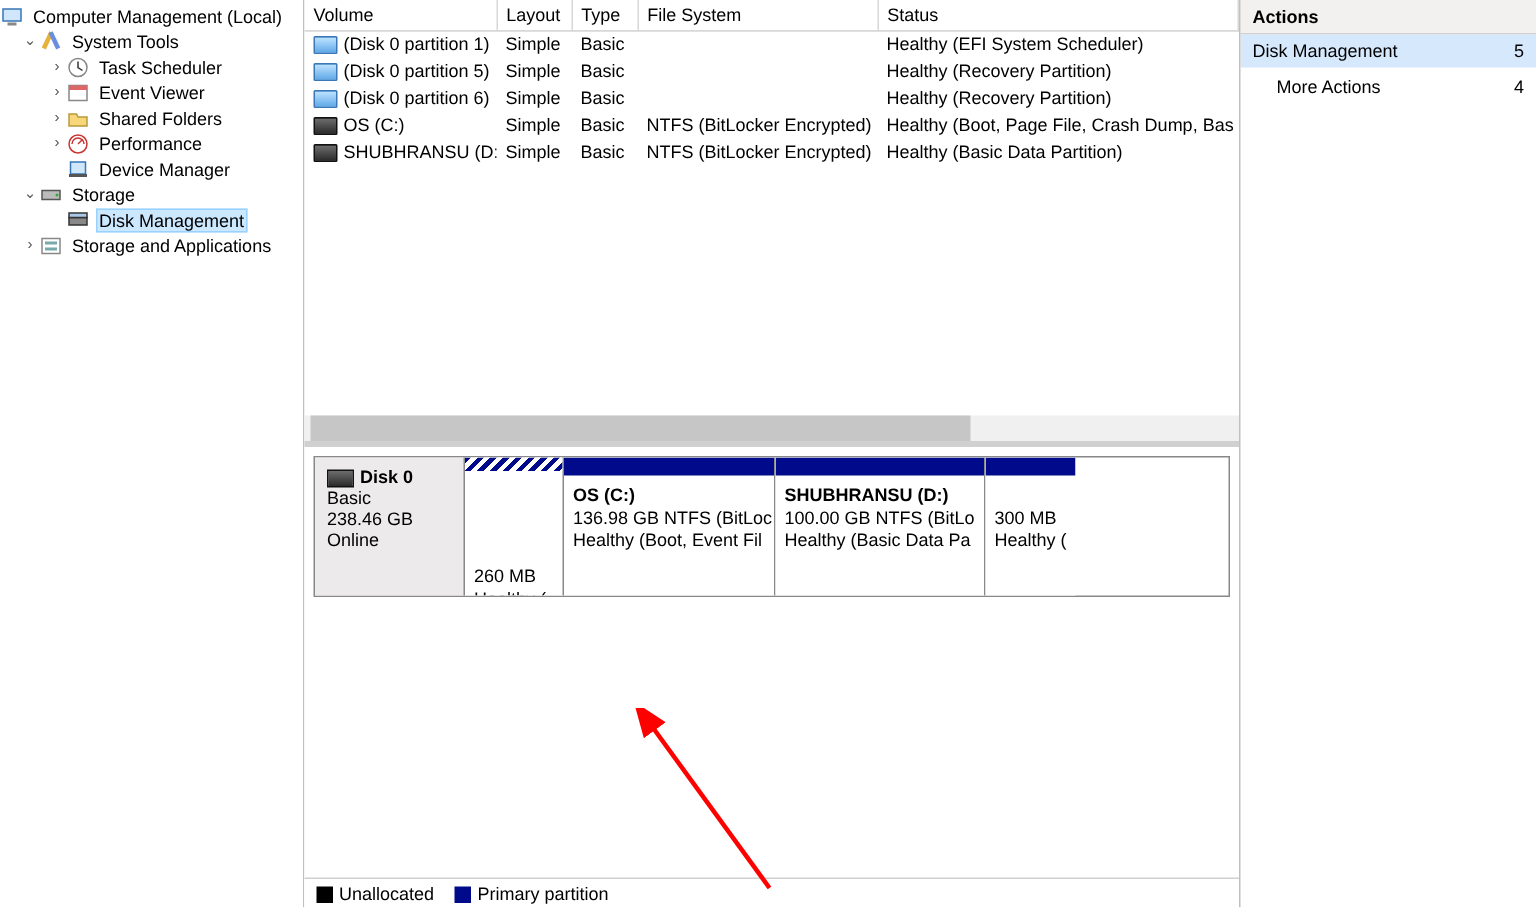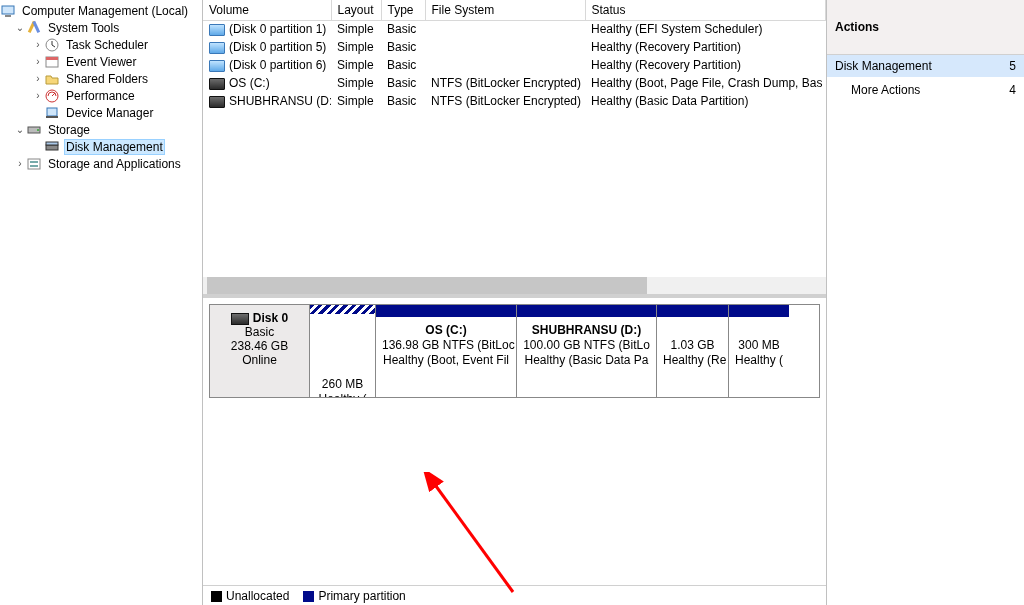--- a/index.html
+++ b/index.html
@@ -23,40 +23,40 @@
   .vol-table { border-collapse: collapse; table-layout: fixed; width: 100%; }
   .vol-table th { text-align: left; font-weight: 400; padding: 2px 6px; border-right: 1px solid #d8d8d8; border-bottom: 1px solid #d8d8d8; background: #fff; height: 20px; white-space: nowrap; overflow: hidden; cursor: pointer; }
   .vol-table td { padding: 1px 6px; white-space: nowrap; overflow: hidden; text-overflow: clip; height: 18px; vertical-align: middle; }
   .vol-icon { width: 16px; height: 12px; background: linear-gradient(#bfe3ff,#5fa9e8); border: 1px solid #3a78b8; border-radius: 1px; display: inline-block; margin-right: 4px; vertical-align: middle; }
   .vol-icon.dark { background: linear-gradient(#6d6d6d,#2b2b2b); border-color: #111; }
 
   .hscroll-stub { height: 17px; background: #f0f0f0; display: flex; align-items: center; }
   .hscroll-stub .thumb { height: 17px; width: 440px; background: #c6c6c6; margin-left: 4px; }
 
   .graphic-area { flex: 1; background: #fff; display: flex; flex-direction: column; }
-  .disk-row { display: flex; margin: 6px 6px 0 6px; border: 1px solid #888; height: 94px; background: #fff; text-align: center; }
+  .disk-row { display: flex; margin: 6px 6px 0 6px; border: 1px solid #888; height: 94px; background: #fff; }
   .disk-header { width: 100px; background: #eceaea; border-right: 1px solid #888; padding: 6px 8px; position: relative; font-size: 12px; }
   .disk-header .hdr-icon { width: 18px; height: 12px; background: linear-gradient(#6d6d6d,#2b2b2b); border: 1px solid #111; display: inline-block; margin-right: 4px; vertical-align: middle; }
   .disk-header b { font-weight: 700; }
   .part-container { flex: 1; display: flex; }
   .part { border-right: 1px solid #888; display: flex; flex-direction: column; overflow: hidden; background: #fff; }
   .part:last-child { border-right: none; }
   .part .top { height: 12px; background: #000a8a; }
   .part.hatched .top { background: repeating-linear-gradient(135deg,#000a8a,#000a8a 3px,#fff 3px,#fff 6px); }
   .part .body { padding: 6px 6px 0 6px; font-size: 12px; line-height: 15px; overflow: hidden; white-space: nowrap; }
   .part .body .name { font-weight: 700; }
 
   .legend { height: 20px; border-top: 1px solid #d0d0d0; display: flex; align-items: center; padding: 0 8px; gap: 14px; font-size: 12px; background:#fff; }
   .legend .sq { width: 11px; height: 11px; display: inline-block; margin-right: 4px; vertical-align: middle; }
   .legend .sq.black { background: #000; }
   .legend .sq.blue { background: #000a8a; }
 
   
   .actions-pane { width: 197px; background: #fff; display: flex; flex-direction: column; }
-  .actions-header { background: #f3f0f0; padding: 20px 8px; font-weight: 700; border-bottom: 1px solid #d0d0d0; }
+  .actions-header { background: #f3f0f0; padding: 4px 8px; font-weight: 700; border-bottom: 1px solid #d0d0d0; }
   .action-group { background: #d6e8fc; padding: 4px 8px; display: flex; justify-content: space-between; cursor: pointer; }
   .action-item { padding: 6px 8px 6px 24px; display: flex; justify-content: space-between; cursor: pointer; }
 
   
   .arrow-svg { position: absolute; left: 220px; top: 74px; pointer-events: none; }
 </style>
 </head>
 <body>
 
 <div class="root">
@@ -253,28 +253,20 @@
               </div>
             </div>
             <div class="part" style="width: 140px;">
               <div class="top"></div>
               <div class="body">
                 <div class="name">SHUBHRANSU  (D:)</div>
                 <div>100.00 GB NTFS (BitLo</div>
                 <div>Healthy (Basic Data Pa</div>
               </div>
             </div>
-            <div class="part" style="width: 72px;">
-              <div class="top"></div>
-              <div class="body">
-                <div>&nbsp;</div>
-                <div>1.03 GB</div>
-                <div>Healthy (Re</div>
-              </div>
-            </div>
             <div class="part" style="width: 60px;">
               <div class="top"></div>
               <div class="body">
                 <div>&nbsp;</div>
                 <div>300 MB</div>
                 <div>Healthy (</div>
               </div>
             </div>
           </div>
       </div>

